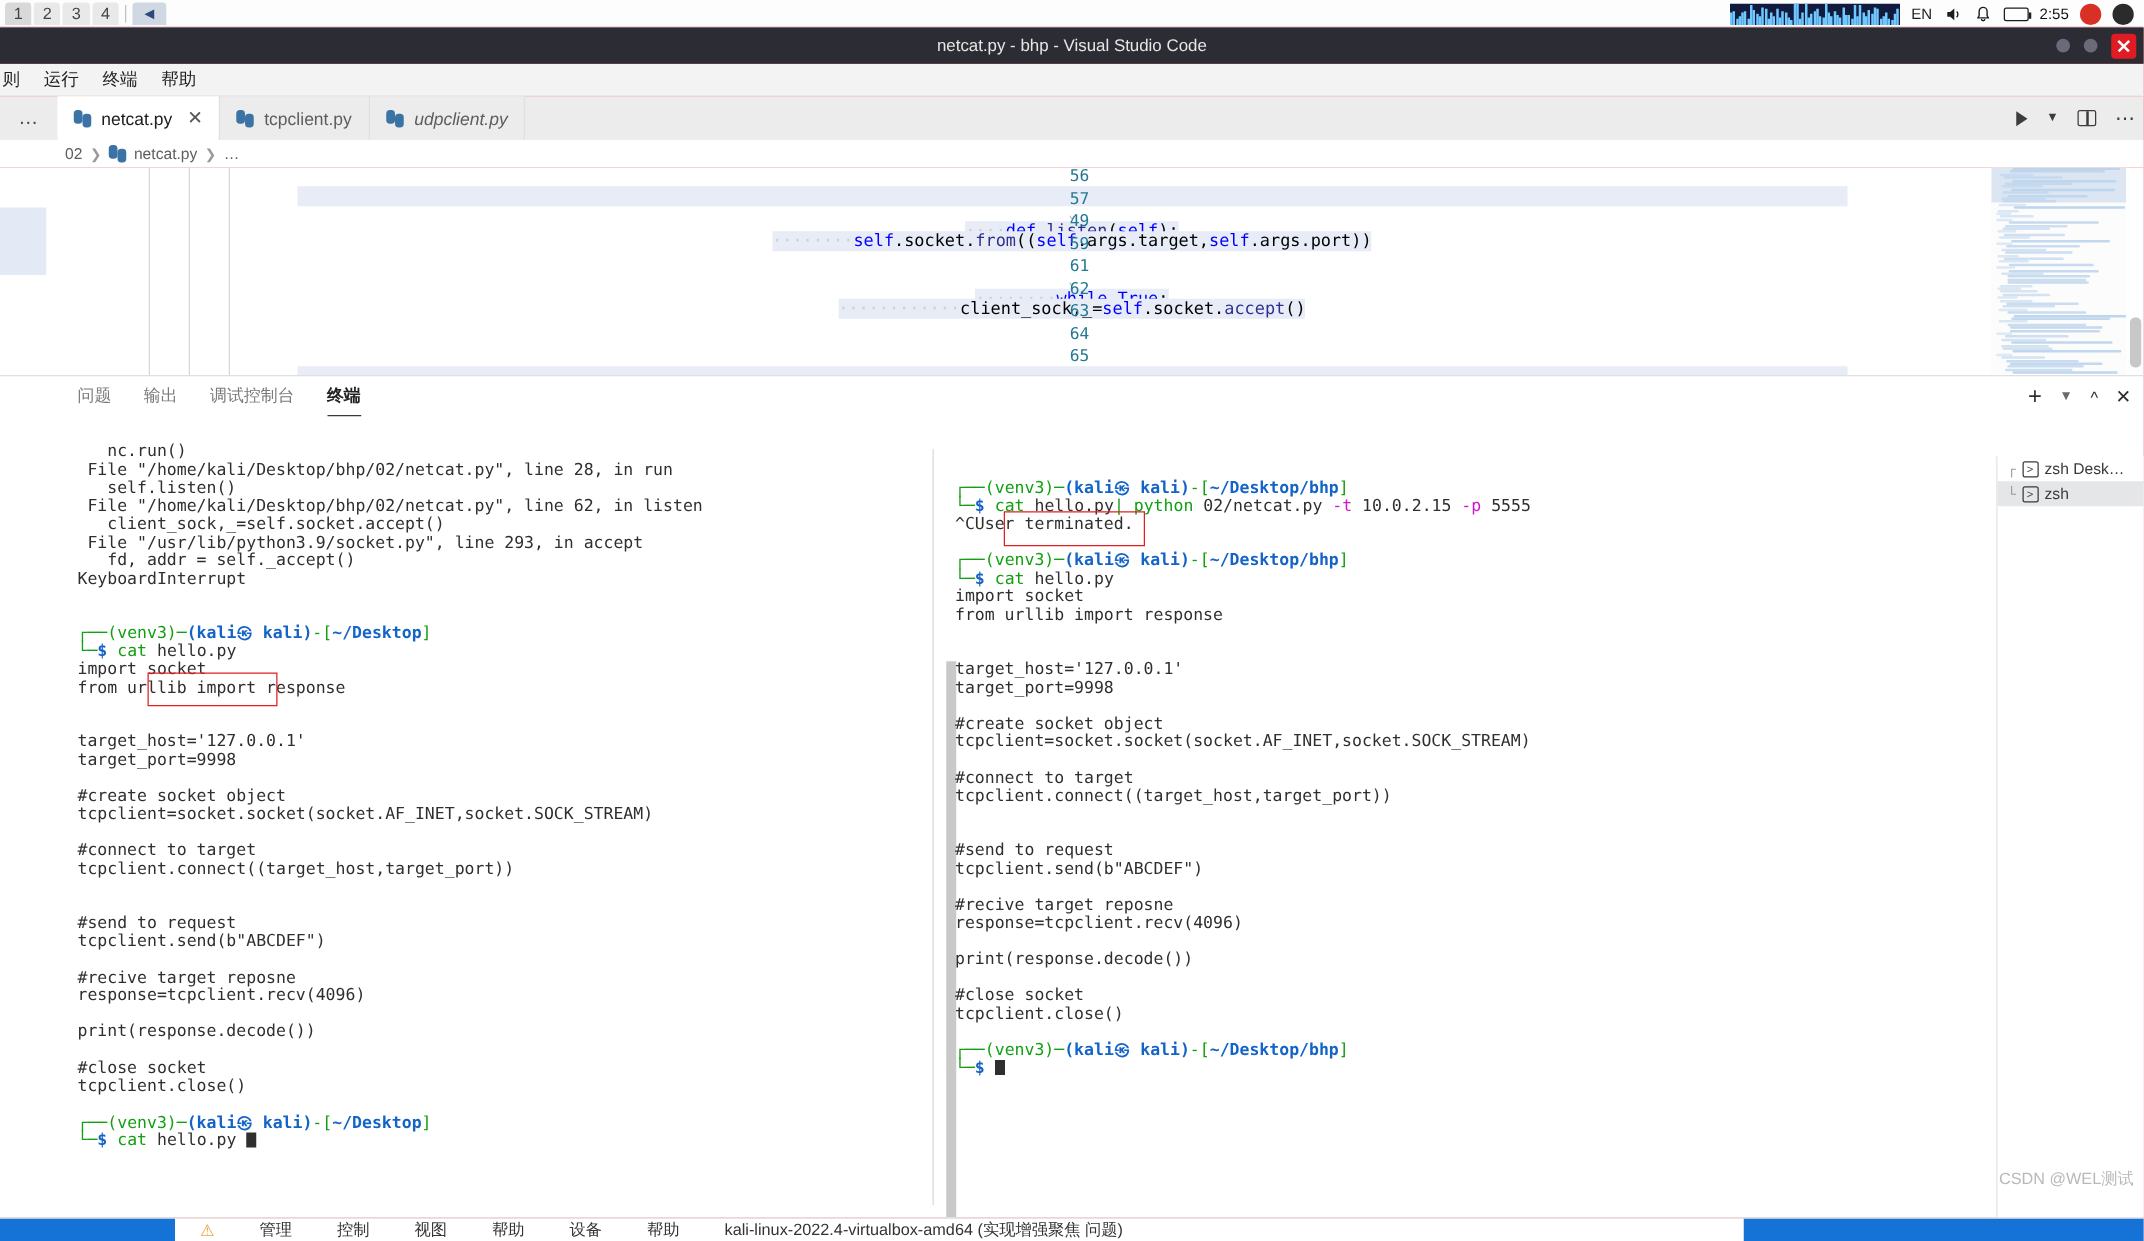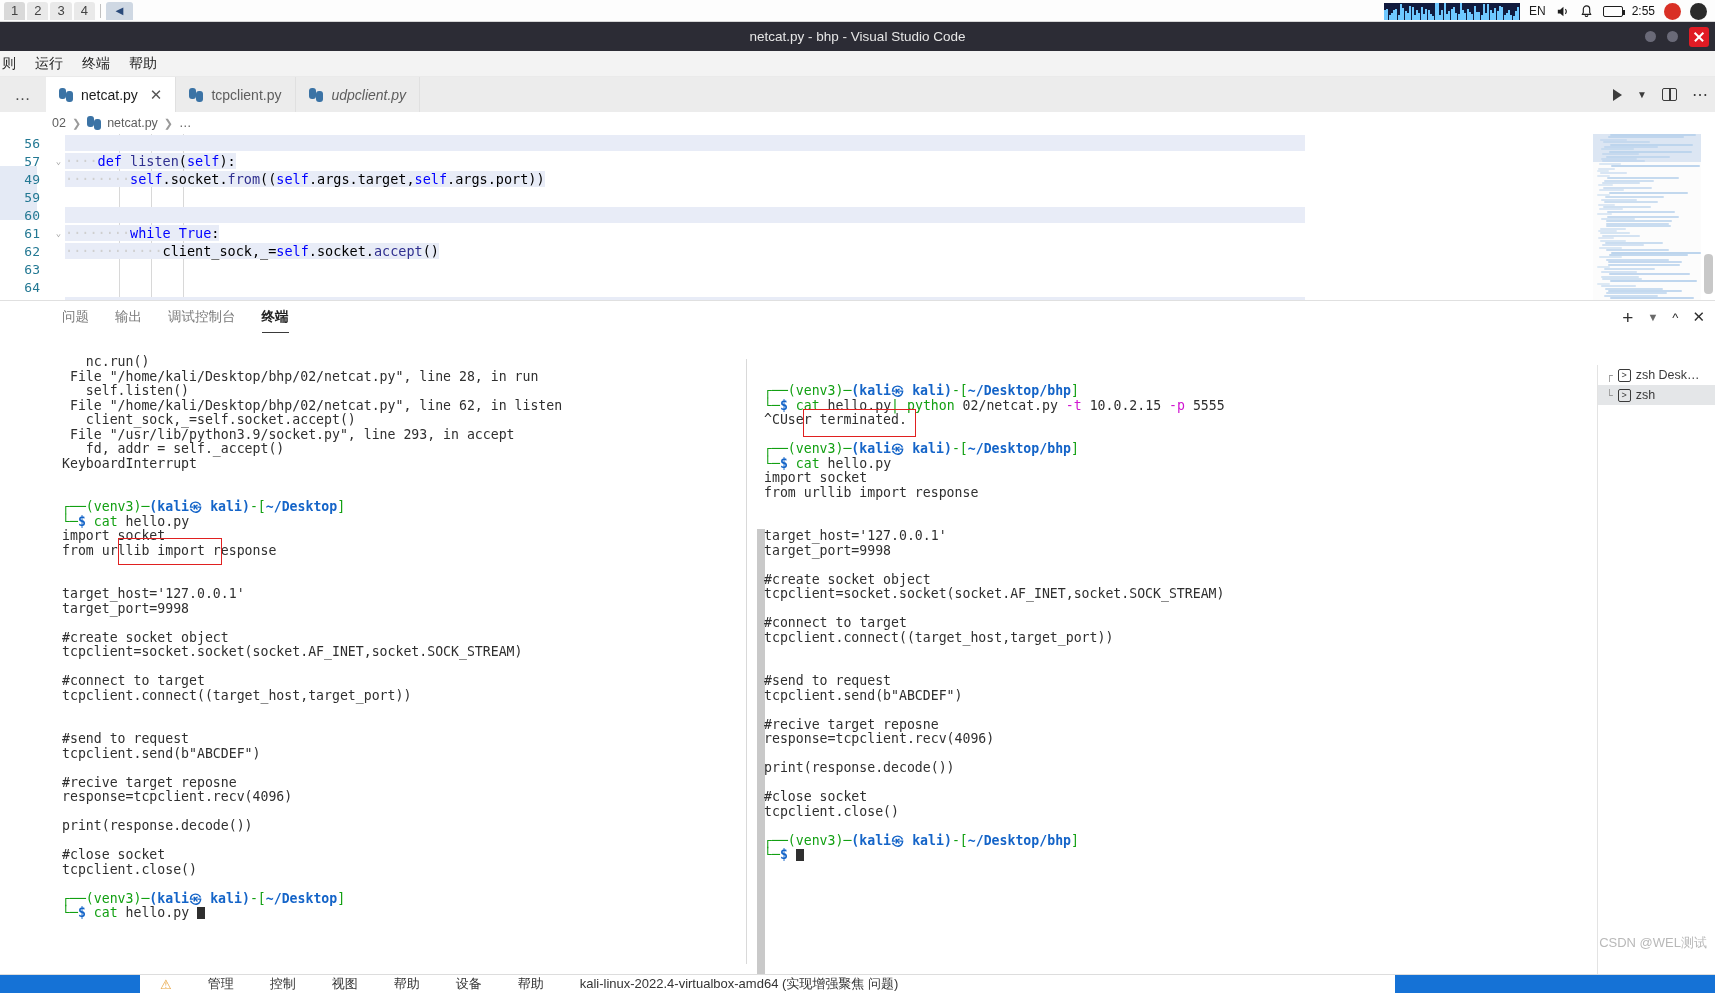--- a/index.html
+++ b/index.html
@@ -104,21 +104,21 @@
     gap: 6px; padding-left: 52px; font-size: 12.5px; color: #5e5e5e;
   }
   .bc-sep { color: #9a9a9a; font-size: 11px; }
 
   
   .editor { position: relative; height: 166px; background: #ffffff; overflow: hidden; }
   .gutter-activebar {
     position: absolute; left: 0; top: 32px; width: 37px; height: 54px; background: #e4eaf5;
   }
   .code-rows { position: relative; font-family: "DejaVu Sans Mono", monospace; font-size: 13.5px; }
-  .code-row { display: flex; height: 18px; align-items: center; }
+  .code-row { display: flex; height: 18px; align-items: center; flex-direction: column; }
   .ln {
     width: 52px; text-align: right; padding-right: 12px;
     color: #237893; font-size: 13px; font-family: "DejaVu Sans Mono", monospace; flex: 0 0 auto;
   }
   .fold { width: 13px; color: #a0a0a0; font-size: 9px; flex: 0 0 auto; text-align: center; }
   .ctext { white-space: pre; flex: 1 1 auto; }
   .ctext .hl { background: #e8ecf7; }
   .ind { color: #cfcfcf; }
   .kw  { color: #0000ff; }
   .fn  { color: #2f2f8f; }
@@ -378,25 +378,20 @@
           <div class="code-row">
             <span class="ln">49</span>
             <span class="fold"></span>
             <span class="ctext"><span class="hl"><span class="ind">········</span><span class="self">self</span>.socket.<span class="fn">from</span>((<span class="self">self</span>.args.target,<span class="self">self</span>.args.port))</span></span>
           </div>
           <div class="code-row">
             <span class="ln">59</span>
             <span class="fold"></span>
           </div>
           <div class="code-row">
-            <span class="ln">60</span>
-            <span class="fold"></span>
-            <span class="ctext"><span class="hl" style="display:inline-block;width:1240px;">&nbsp;</span></span>
-          </div>
-          <div class="code-row">
             <span class="ln">61</span>
             <span class="fold">⌄</span>
             <span class="ctext"><span class="hl"><span class="ind">········</span><span class="kw">while</span> <span class="kw">True</span>:</span></span>
           </div>
           <div class="code-row">
             <span class="ln">62</span>
             <span class="fold"></span>
             <span class="ctext"><span class="hl"><span class="ind">············</span>client_sock,_=<span class="self">self</span>.socket.<span class="fn">accept</span>()</span></span>
           </div>
           <div class="code-row">

